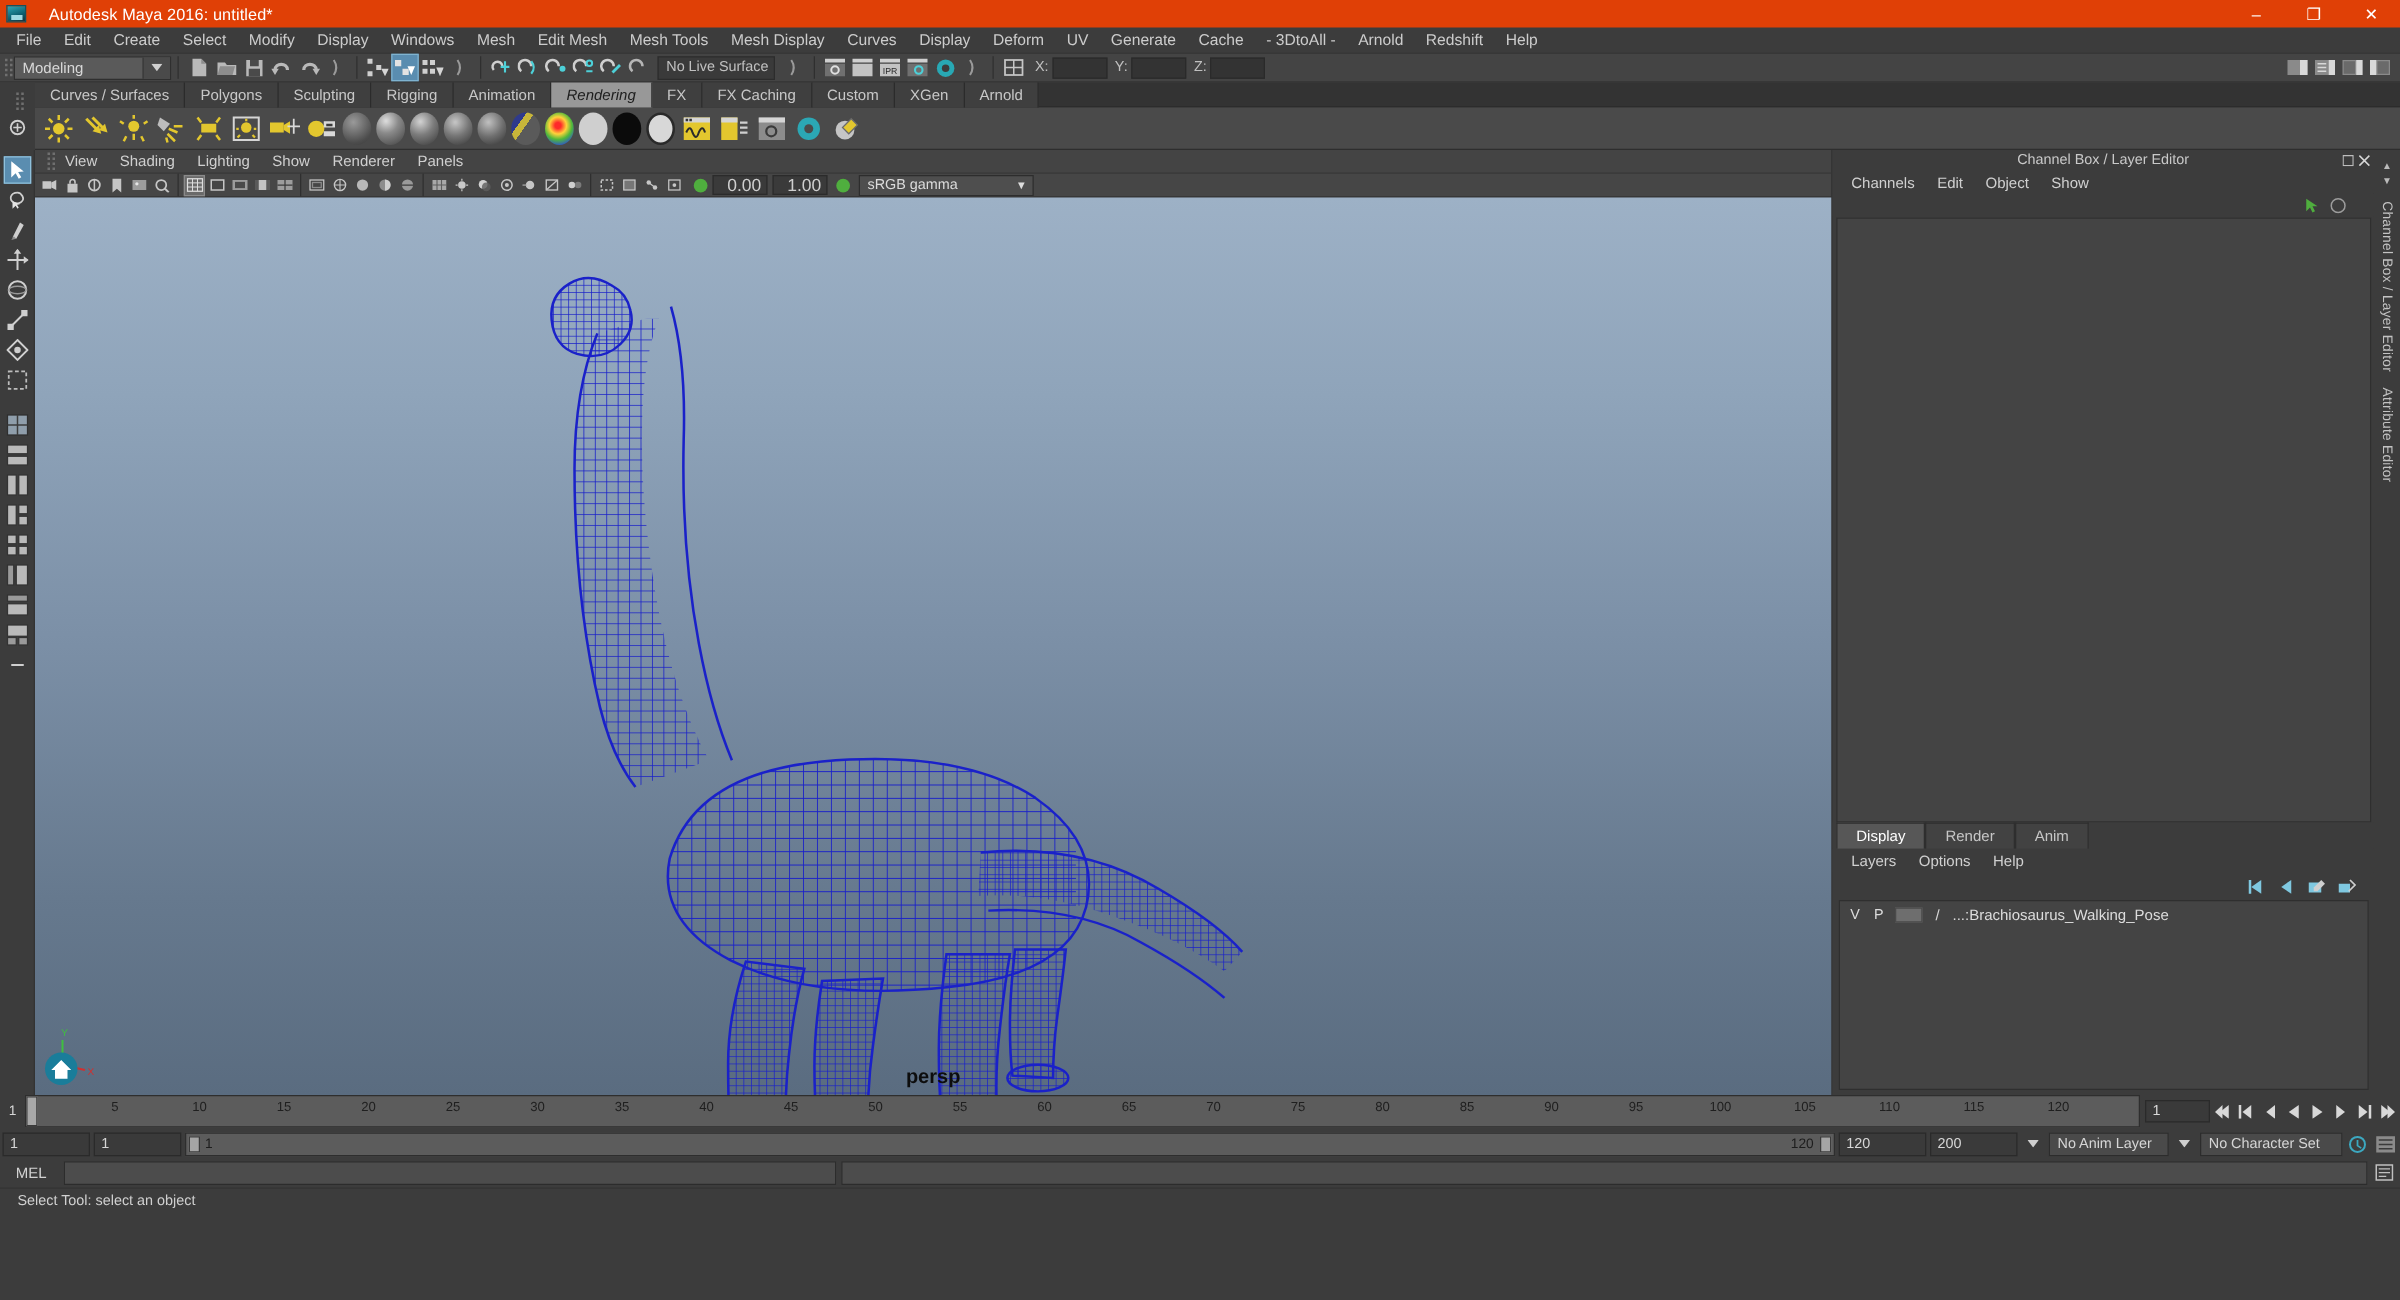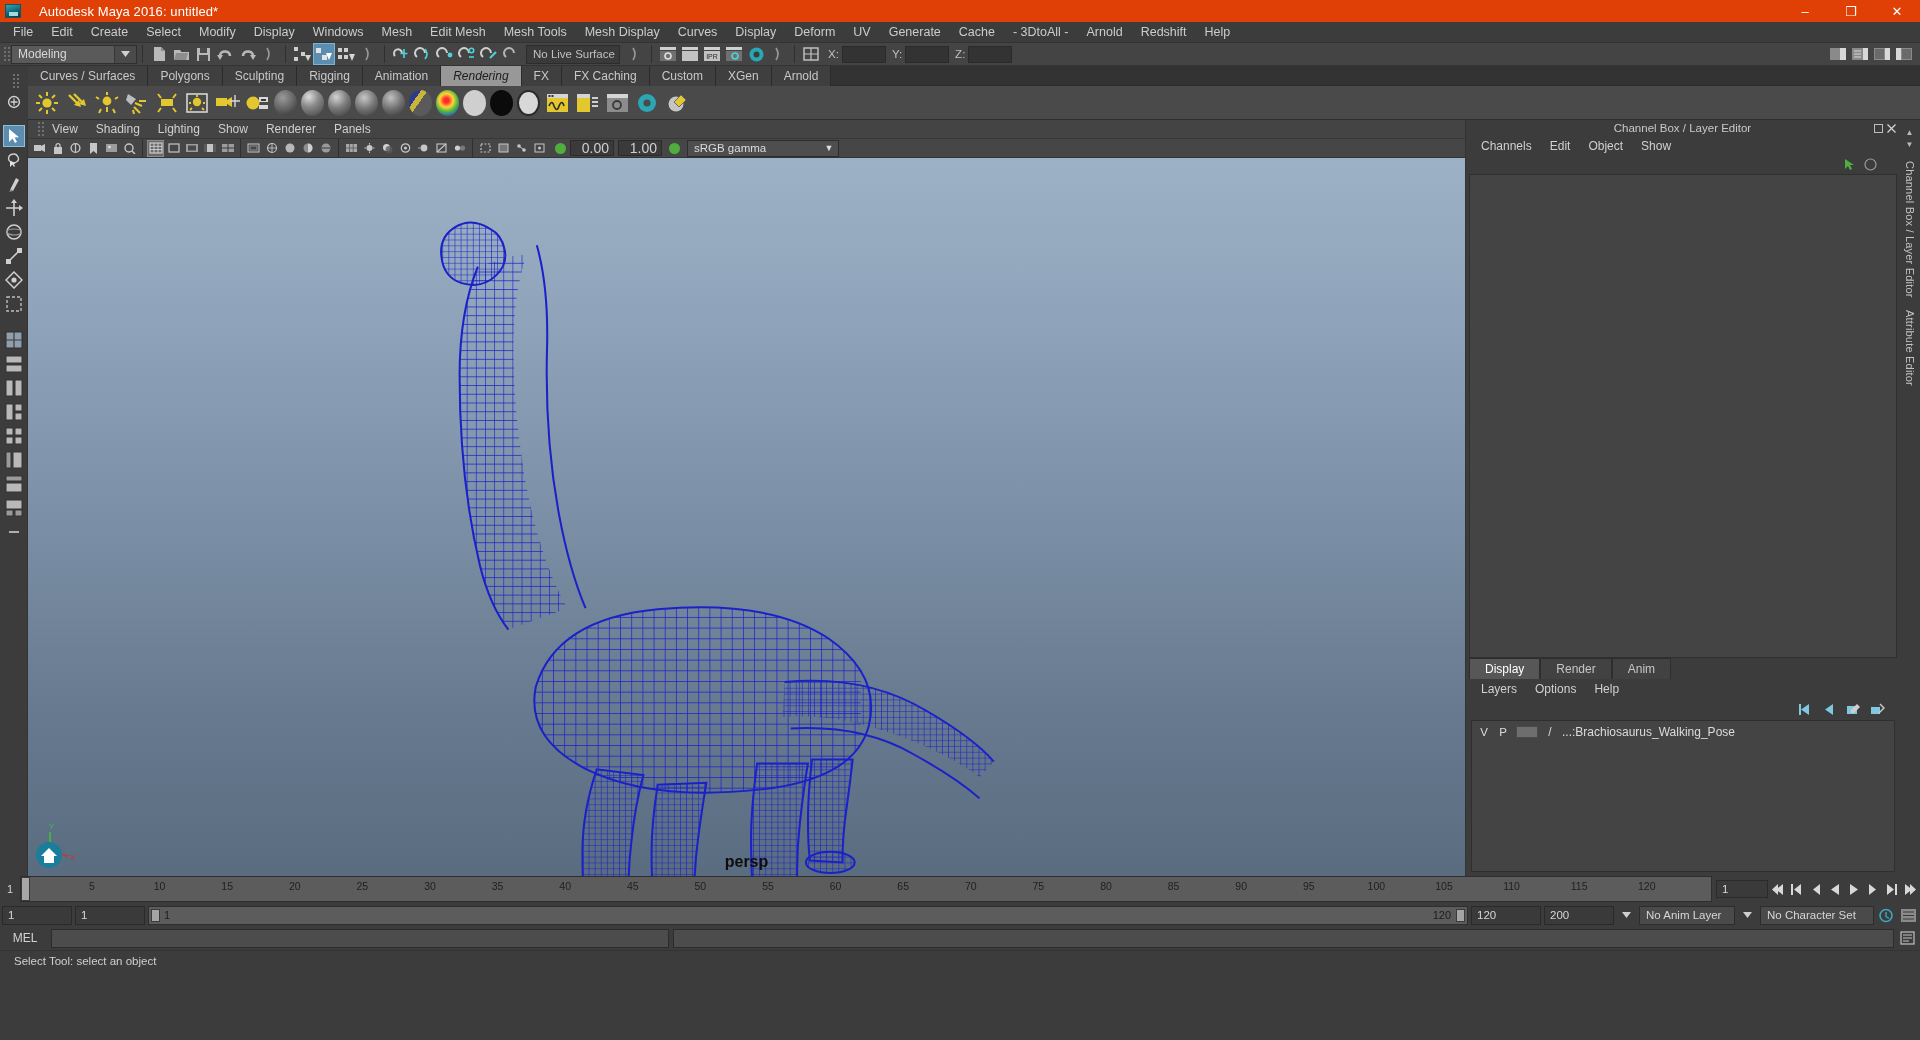--- a/index.html
+++ b/index.html
@@ -56,21 +56,21 @@
   .railgap { height:10px; }
 
   .viewpanel { flex:1 1 auto; display:flex; flex-direction:column; min-width:0; background:#3c3c3c; }
   .vpmenu { height:18px; display:flex; align-items:center; background:#444444; padding-left:6px; }
   .vpmenu .vm { font-size:12px; padding:0 9px; color:#cfcfcf; }
   .vptoolbar { height:20px; background:#464646; display:flex; align-items:center; padding-left:3px; gap:1px; border-top:1px solid #383838; border-bottom:1px solid #333;}
   .vtb { width:17px; height:17px; display:flex; align-items:center; justify-content:center; flex:0 0 auto;}
   .vtb.on { background:#6a6a6a; border:1px solid #8a8a8a;}
   .numfld { width:44px; height:16px; background:#3a3a3a; border:1px solid #2b2b2b; font-size:14px; color:#cfcfcf;
      display:flex; align-items:center; justify-content:flex-end; padding-right:4px; margin-left:3px; }
-  .gammasel { width:152px; height:17px; background:#4e4e4e; border:1px solid #2d2d2d; display:flex; align-items:center; margin-left:6px;}
+  .gammasel { width:140px; height:17px; background:#4e4e4e; border:1px solid #2d2d2d; display:flex; align-items:center; margin-left:6px;}
   .gammasel .g { font-size:11.5px; padding-left:6px; flex:1; color:#dcdcdc;}
   .gammasel .a { width:18px; text-align:center; font-size:9px; color:#ddd;}
   .greendot { width:11px; height:11px; border-radius:50%; background:#4fae3e; margin-left:6px; flex:0 0 auto;}
 
   .viewport { flex:1 1 auto; position:relative; overflow:hidden;
      background:linear-gradient(#9db1c6 0%, #8fa4ba 22%, #7b8fa6 50%, #66798e 78%, #5a6c80 100%); }
   .persplabel { position:absolute; left:50%; transform:translateX(-50%); bottom:5px; font-size:16px; color:#0d0d0d; font-weight:bold;}
   .axisgiz { position:absolute; left:12px; bottom:12px; width:46px; height:46px; }
   .homeicon { position:absolute; left:6px; bottom:6px; width:30px; height:30px; }
 

